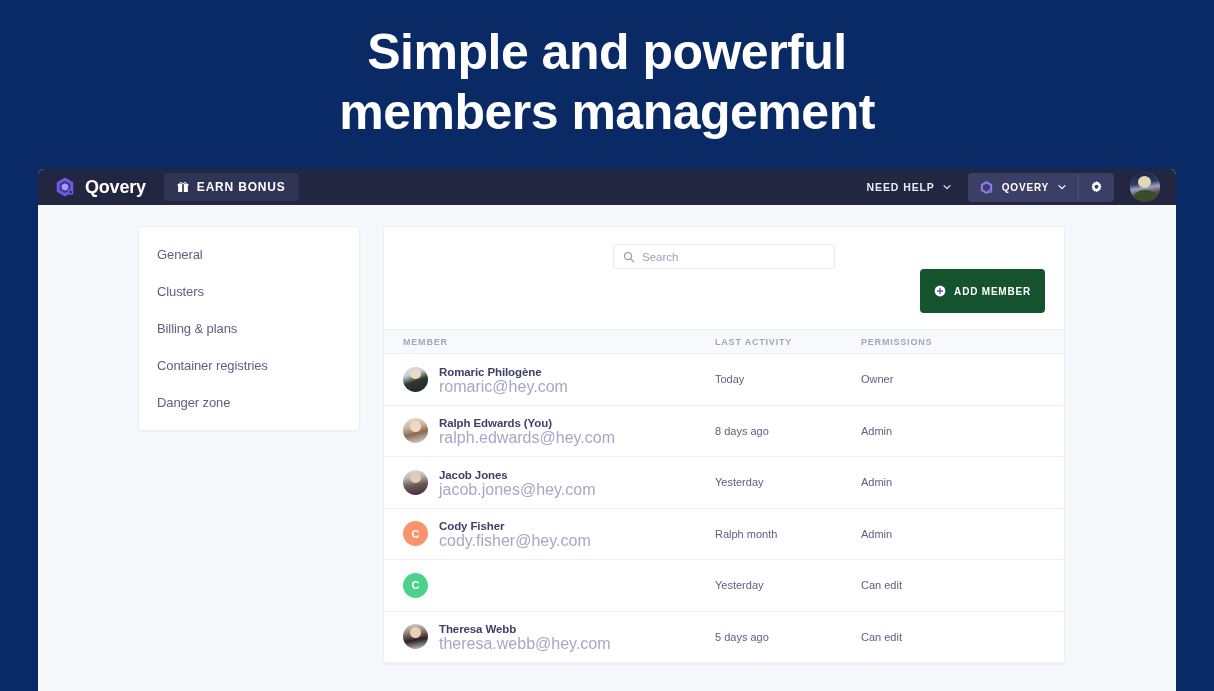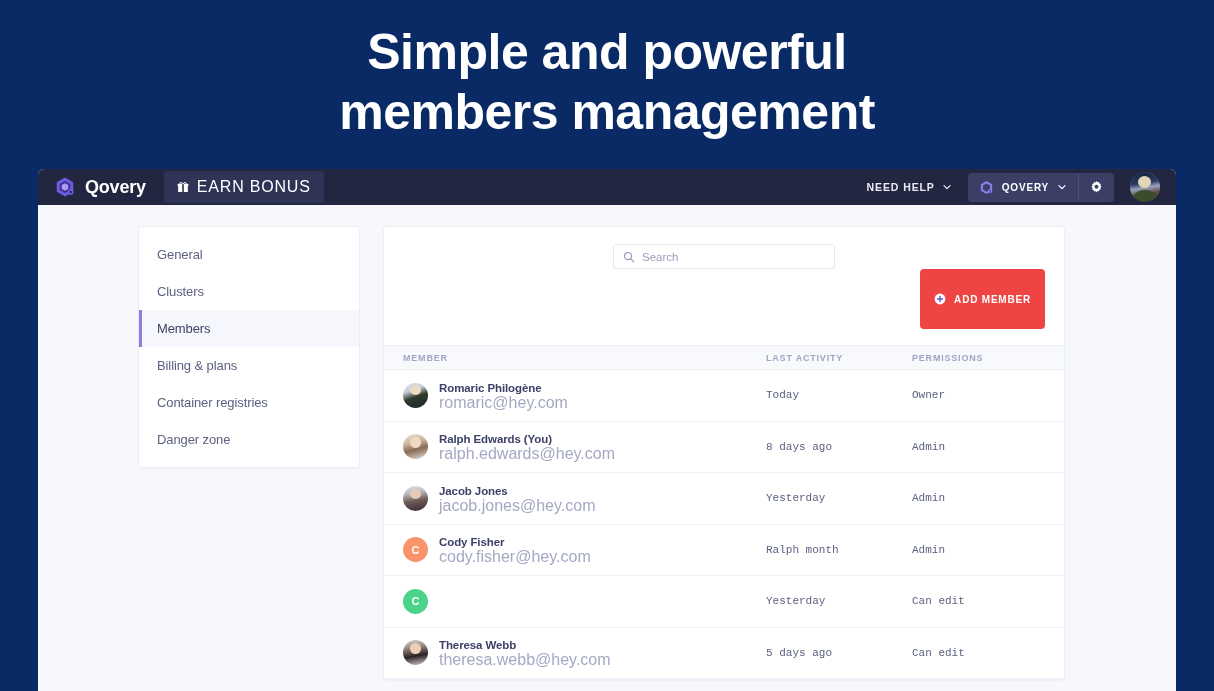--- a/index.html
+++ b/index.html
@@ -35,21 +35,21 @@
     display:flex; align-items:center; padding:0 16px;
   }
   .nav-left { display:flex; align-items:center; gap:18px; }
   .brand { display:flex; align-items:center; gap:9px; }
   .brand-name { color:#ffffff; font-size:18px; font-weight:bold; letter-spacing:-0.2px; }
   .earn-bonus {
     display:flex; align-items:center; gap:8px;
     background:#2f3356; border-radius:4px;
     padding:7px 13px; cursor:pointer;
   }
-  .earn-bonus-label { color:#ffffff; font-size:16px; font-weight:normal; letter-spacing:0.8px; }
+  .earn-bonus-label { color:#ffffff; font-size:12px; font-weight:bold; letter-spacing:0.8px; }
   .nav-right { margin-left:auto; display:flex; align-items:center; gap:16px; }
   .need-help { display:flex; align-items:center; gap:7px; cursor:pointer; }
   .need-help-label { color:#e9eaf4; font-size:10.5px; font-weight:bold; letter-spacing:0.9px; }
   .org-pill { display:flex; align-items:center; background:#3b3f66; border-radius:4px; overflow:hidden; }
   .org-pill-main { display:flex; align-items:center; gap:8px; padding:7px 11px; cursor:pointer; }
   .org-pill-label { color:#ffffff; font-size:10px; font-weight:bold; letter-spacing:0.8px; }
   .org-pill-sep { width:1px; height:26px; background:#4c5079; }
   .org-pill-gear { padding:7px 11px; display:flex; align-items:center; cursor:pointer; }
   .nav-avatar {
     width:30px; height:30px; border-radius:50%;
@@ -117,52 +117,52 @@
     background:#ffffff; cursor:text;
   }
   .search-input {
     border:0; outline:0; font-size:11.5px; color:#9ba0bd;
     font-family:"Liberation Sans", sans-serif; width:100%;
     background:transparent;
   }
   .search-input::placeholder { color:#9ba0bd; }
   .add-member {
     margin-left:auto; display:flex; align-items:center; gap:8px;
-    background:#ef4444; border-radius:4px; padding:24px 14px;
+    background:#14532d; border-radius:4px; padding:16px 14px;
     cursor:pointer; border:0;
   }
   .add-member-label {
     color:#ffffff; font-size:10px; font-weight:bold; letter-spacing:0.8px;
     font-family:"Liberation Sans", sans-serif;
   }
 
   .table { width:100%; }
   .thead {
     display:flex; align-items:center; height:25px;
     background:#f8f9fd; border-top:1px solid #eff0f7; border-bottom:1px solid #eff0f7;
     padding:0 19px;
   }
   .th { font-size:9px; font-weight:bold; letter-spacing:0.8px; color:#a0a4c2; }
-  .col-member { width:363px; flex:none; }
+  .col-member { width:312px; flex:none; }
   .col-activity { width:146px; flex:none; }
   .col-perm { flex:1; }
 
   .trow {
     display:flex; align-items:center; height:51.5px;
     padding:0 19px; border-bottom:1px solid #f1f2f8;
   }
   .member-cell { display:flex; align-items:center; gap:11px; }
   .avatar { width:25px; height:25px; border-radius:50%; flex:none; position:relative; overflow:hidden; }
   .avatar.initial {
     display:flex; align-items:center; justify-content:center;
     color:#ffffff; font-size:11px; font-weight:bold;
   }
   .m-name { font-size:11.5px; font-weight:bold; color:#3d4167; line-height:15px; letter-spacing:-0.1px; }
   .m-email { font-size:16px; color:#a4a8c4; line-height:14px; }
-  .cell-text { font-size:11px; color:#5c6180;font-family:Liberation Mono, monospace; }
+  .cell-text { font-size:11px; color:#5c6180; }
 
   
   .ph1 { background:linear-gradient(160deg,#dfe2ee 0%,#c9cedd 30%,#2f3a2a 55%,#1b2433 100%); }
   .ph1::after { content:""; position:absolute; left:7px; top:2px; width:11px; height:10px; border-radius:50%; background:#e9dcc2; }
   .ph2 { background:linear-gradient(165deg,#efe6dd 0%,#cdb59c 35%,#8a6a52 60%,#e7e2de 100%); }
   .ph2::after { content:""; position:absolute; left:7px; top:3px; width:11px; height:11px; border-radius:50%; background:#f0d9c3; }
   .ph3 { background:linear-gradient(170deg,#e6e6e8 0%,#b9b7bd 30%,#6d5a57 58%,#3a2b33 100%); }
   .ph3::after { content:""; position:absolute; left:7px; top:3px; width:11px; height:10px; border-radius:50%; background:#e3cbb8; }
   .ph4 { background:linear-gradient(170deg,#dcd9dd 0%,#9b8a84 30%,#2e2224 62%,#d8d3d0 100%); }
   .ph4::after { content:""; position:absolute; left:7px; top:3px; width:11px; height:11px; border-radius:50%; background:#eccfb6; }
@@ -254,21 +254,20 @@
     </div>
 
     <div class="content">
 
 
       <div class="body-row">
 
         <div class="sidebar" id="sidebar">
             <div class="side-item"><span>General</span></div>
             <div class="side-item"><span>Clusters</span></div>
-            <div class="side-item active"><span>Members</span></div>
             <div class="side-item"><span>Billing &amp; plans</span></div>
             <div class="side-item"><span>Container registries</span></div>
             <div class="side-item"><span>Danger zone</span></div>
           </div>
 
         <div class="members-card">
 
           <div class="card-toolbar">
             <label class="search-box">
               <span>

